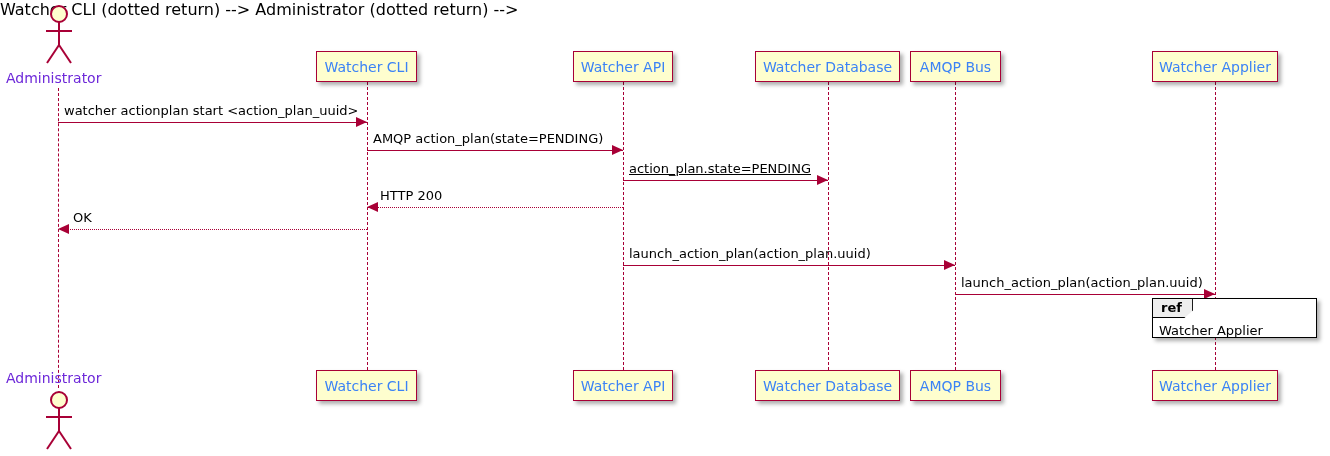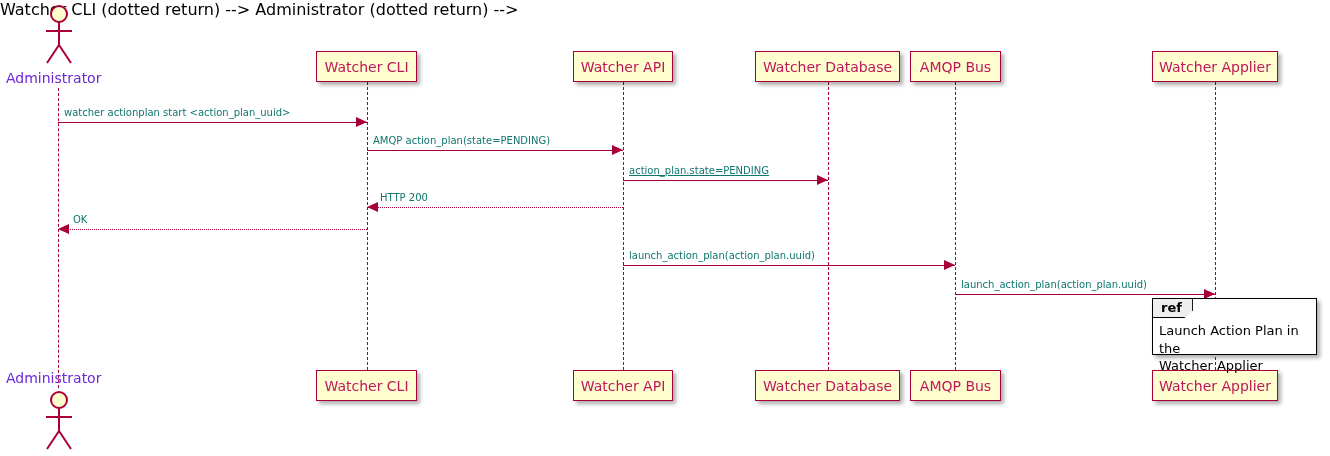--- a/index.html
+++ b/index.html
@@ -22,21 +22,21 @@
     width: 0;
     border-left: 1px dashed #A80036;
   }
 
   
   .participant {
     position: absolute;
     box-sizing: border-box;
     background: #FEFECE;
     border: 1.5px solid #A80036;
-    color: #be185d;
+    color: #3b82f6;
     font-size: 14px;
     line-height: 1;
     display: flex;
     align-items: center;
     justify-content: center;
     white-space: nowrap;
     box-shadow: 3px 3px 4px rgba(0,0,0,0.32);
   }
 
   
@@ -77,22 +77,22 @@
     border-left: 11px solid #A80036;
   }
   .msg .head.left {
     border-top: 5px solid transparent;
     border-bottom: 5px solid transparent;
     border-right: 11px solid #A80036;
   }
   .msg .label {
     position: absolute;
     bottom: 4px;
-    font-size: 10px;
-    color: #0f766e;
+    font-size: 13px;
+    color: #000000;
     white-space: nowrap;
   }
 
   
   .ref-box {
     position: absolute;
     box-sizing: border-box;
     background: #FFFFFF;
     border: 1.5px solid #000000;
     box-shadow: 3px 3px 4px rgba(0,0,0,0.32);
@@ -217,21 +217,20 @@
   </div>
 
   
   <div class="msg" style="left:955px; top:294px; width:260px;">
     <div class="line" style="width:260px;"></div>
     <div class="head right" style="left:249px;"></div>
     <div class="label" style="left:6px;">launch_action_plan(action_plan.uuid)</div>
   </div>
 
   
-  <div class="ref-box" style="left:1152px; top:298px; width:165px; height:57px;">
+  <div class="ref-box" style="left:1152px; top:298px; width:165px; height:40px;">
     <div class="ref-tag">ref</div>
     <div class="ref-body" style="top:23px;">
-      <div>Launch Action Plan in the</div>
       <div>Watcher Applier</div>
     </div>
   </div>
 
 </div>
 
 </body></html>

